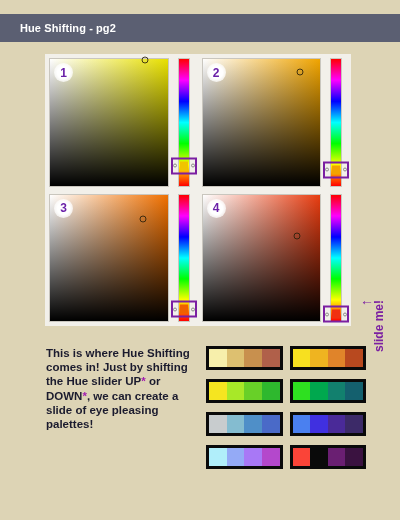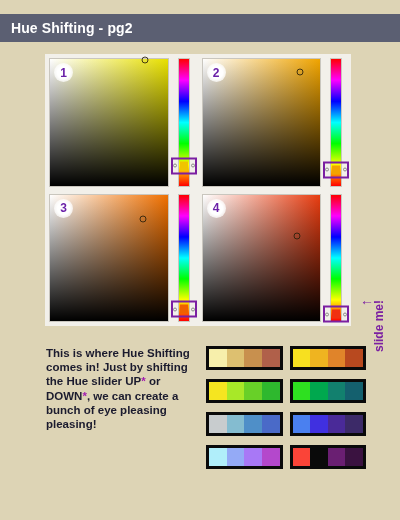--- a/index.html
+++ b/index.html
@@ -21,23 +21,23 @@
     left: 0;
     top: 14px;
     width: 400px;
     height: 28px;
     background: #5b5f72;
     display: flex;
     align-items: center;
   }
   #title-text {
     color: #ffffff;
-    font-size: 14px;
-    font-weight: bold;
-    padding-left: 11px;
+    font-size: 11px;
+    font-weight: bold;
+    padding-left: 20px;
     letter-spacing: 0.1px;
   }
 
   
   #picker-grid {
     position: absolute;
     left: 45px;
     top: 54px;
     width: 306px;
     height: 272px;
@@ -325,21 +325,21 @@
 
 <div id="slide-annotation">
   <div id="slide-arrow">←</div>
   <div id="slide-label">slide me!</div>
 </div>
 
 <div id="lower">
 
   <div id="copy-block">
     <p id="main-copy">
-      <span>This is where Hue Shifting comes in! Just by shifting the Hue slider UP</span><span class="star">*</span><span> or DOWN</span><span class="star">*</span><span>, we can create a bunch of eye pleasing pleasing!</span>
+      <span>This is where Hue Shifting comes in! Just by shifting the Hue slider UP</span><span class="star">*</span><span> or DOWN</span><span class="star">*</span><span>, we can create a slide of eye pleasing palettes!</span>
     </p>
   </div>
 
   <div id="palettes">
       <div class="palette">
         <span class="sw" style="background: rgb(247, 239, 171);"></span>
         <span class="sw" style="background: rgb(221, 192, 112);"></span>
         <span class="sw" style="background: rgb(200, 144, 78);"></span>
         <span class="sw" style="background: rgb(176, 96, 74);"></span>
       </div>

